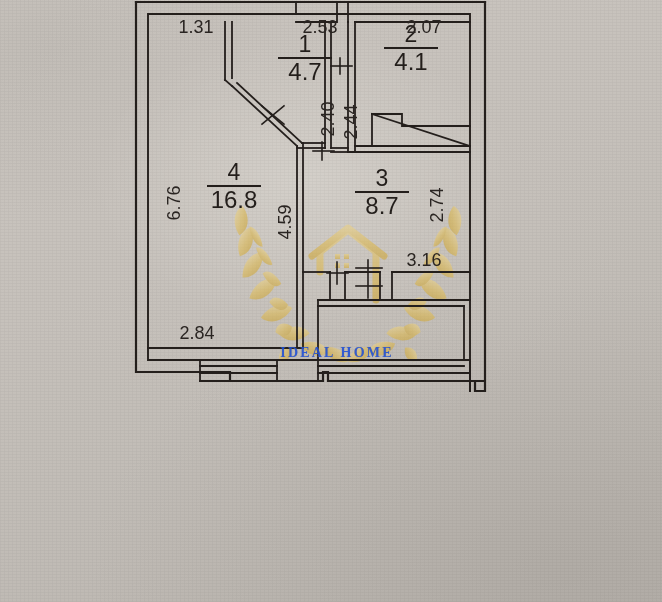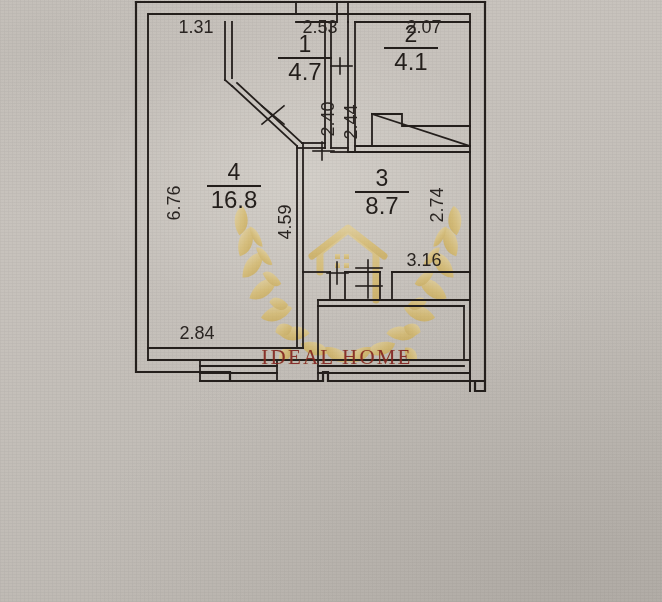--- a/index.html
+++ b/index.html
@@ -24,22 +24,22 @@
     background-image:
       repeating-linear-gradient(0deg, rgba(0,0,0,.5) 0 1px, rgba(255,255,255,0) 1px 3px),
       repeating-linear-gradient(90deg, rgba(0,0,0,.4) 0 1px, rgba(255,255,255,0) 1px 4px);
   }
   #plan{position:absolute;left:0;top:0;width:662px;height:602px;}
   .wm{position:absolute;pointer-events:none;}
   #wm-text{
     left:247px;top:345px;width:180px;
     text-align:center;
     font-family:"Liberation Serif", serif;
-    font-size:21px;font-weight:400;letter-spacing:2.2px;
-    color:#7f1d1d;opacity:.88;
+    font-size:14px;font-weight:700;letter-spacing:2.2px;
+    color:#1d4ed8;opacity:.88;
     text-shadow:0 0 1px rgba(190,150,40,.6);
   }
 </style>
 </head>
 <body>
 
 <div id="paper"></div>
 <div id="grain"></div>
 
 <svg id="plan" viewBox="0 0 662 602">

